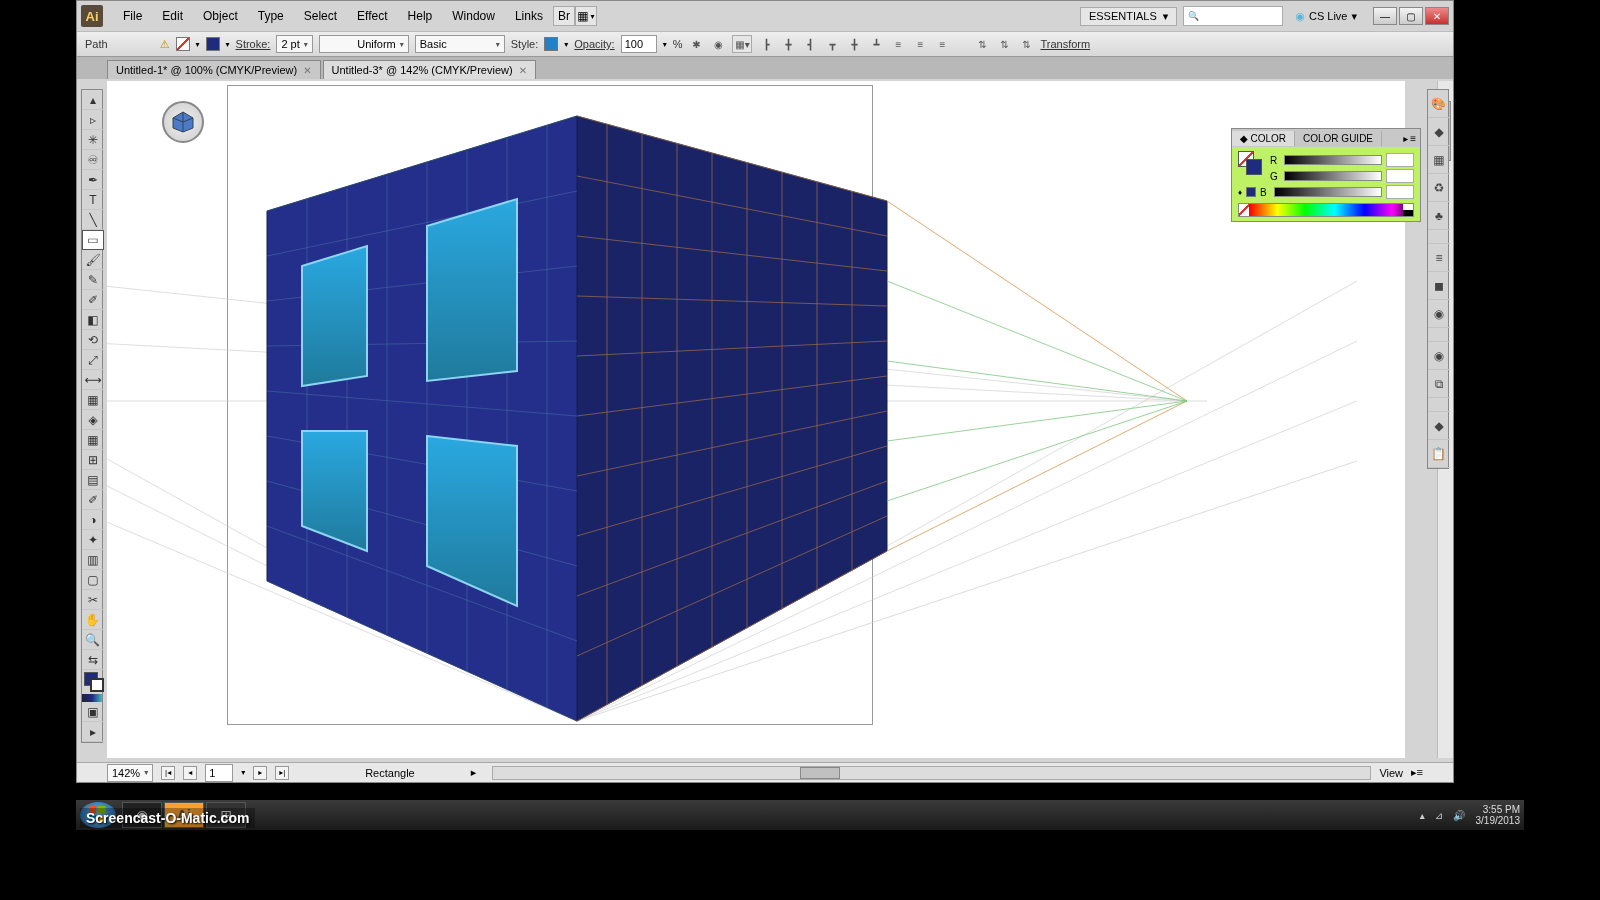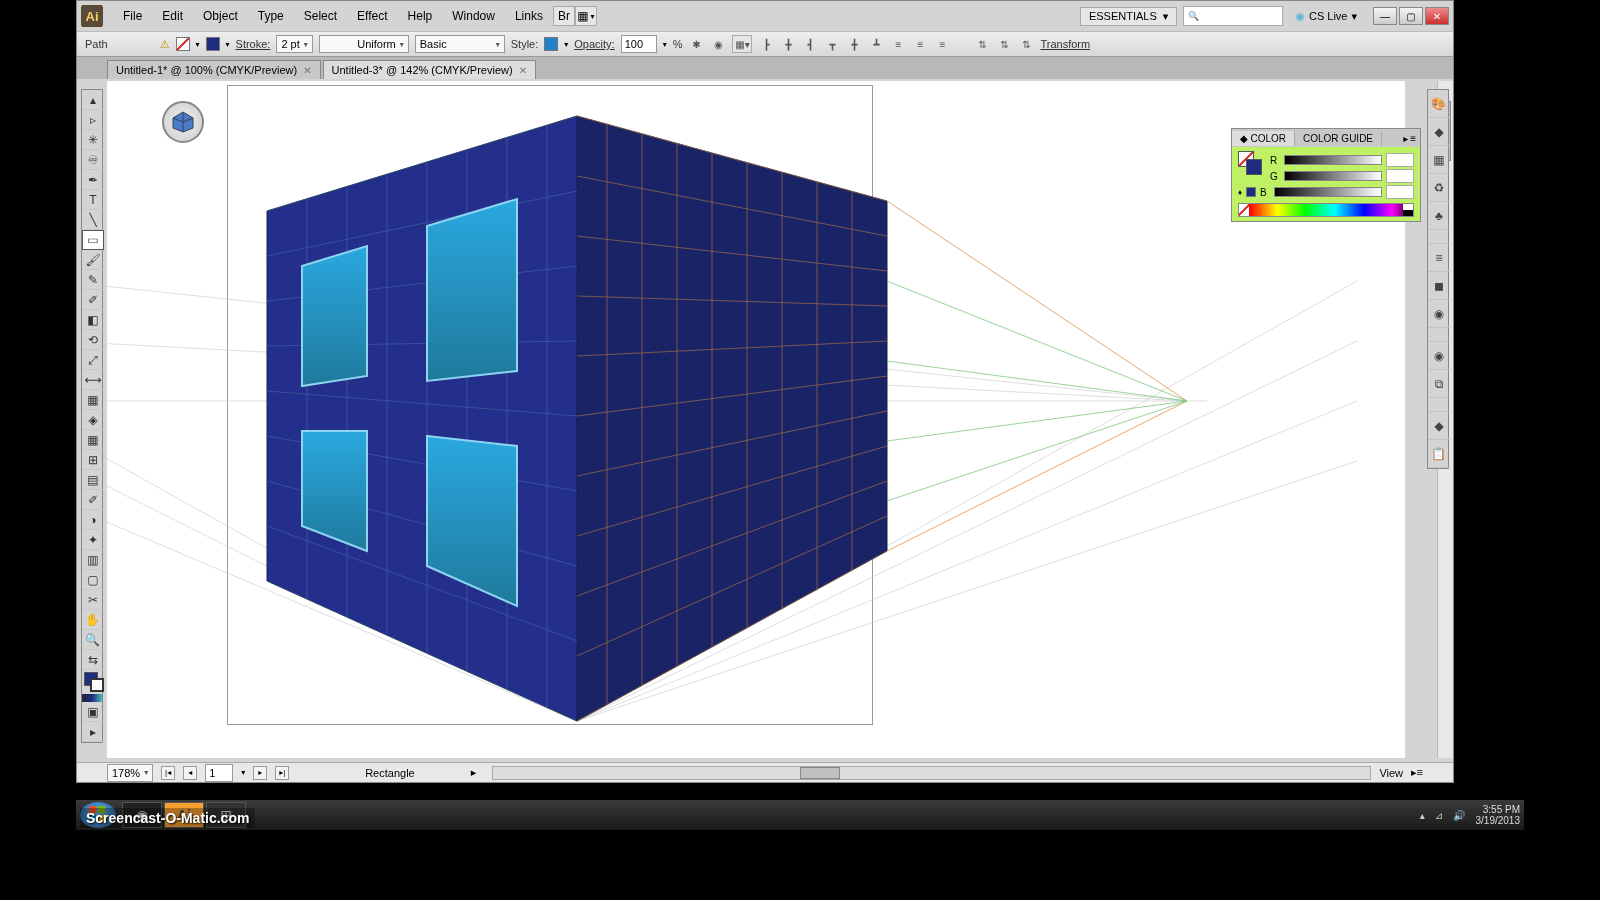--- a/index.html
+++ b/index.html
@@ -373,21 +373,21 @@
           <span class="ch">B</span>
           <div class="slider"></div>
           <div class="val"></div>
         </div>
       <div class="spectrum"></div>
     </div>
   </div>
 
   <div class="status-bar">
     <span class="dropdown">
-        <span>178%</span>
+        <span>142%</span>
       </span>
     <span class="nav-btn">|◂</span>
     <span class="nav-btn">◂</span>
     <input class="inputx" style="width: 28px;" value="1">
     <span style="font-size:8px">▾</span>
     <span class="nav-btn">▸</span>
     <span class="nav-btn">▸|</span>
     <span style="width:60px"></span>
     <span>Rectangle</span>
     <span style="width:40px"></span>

